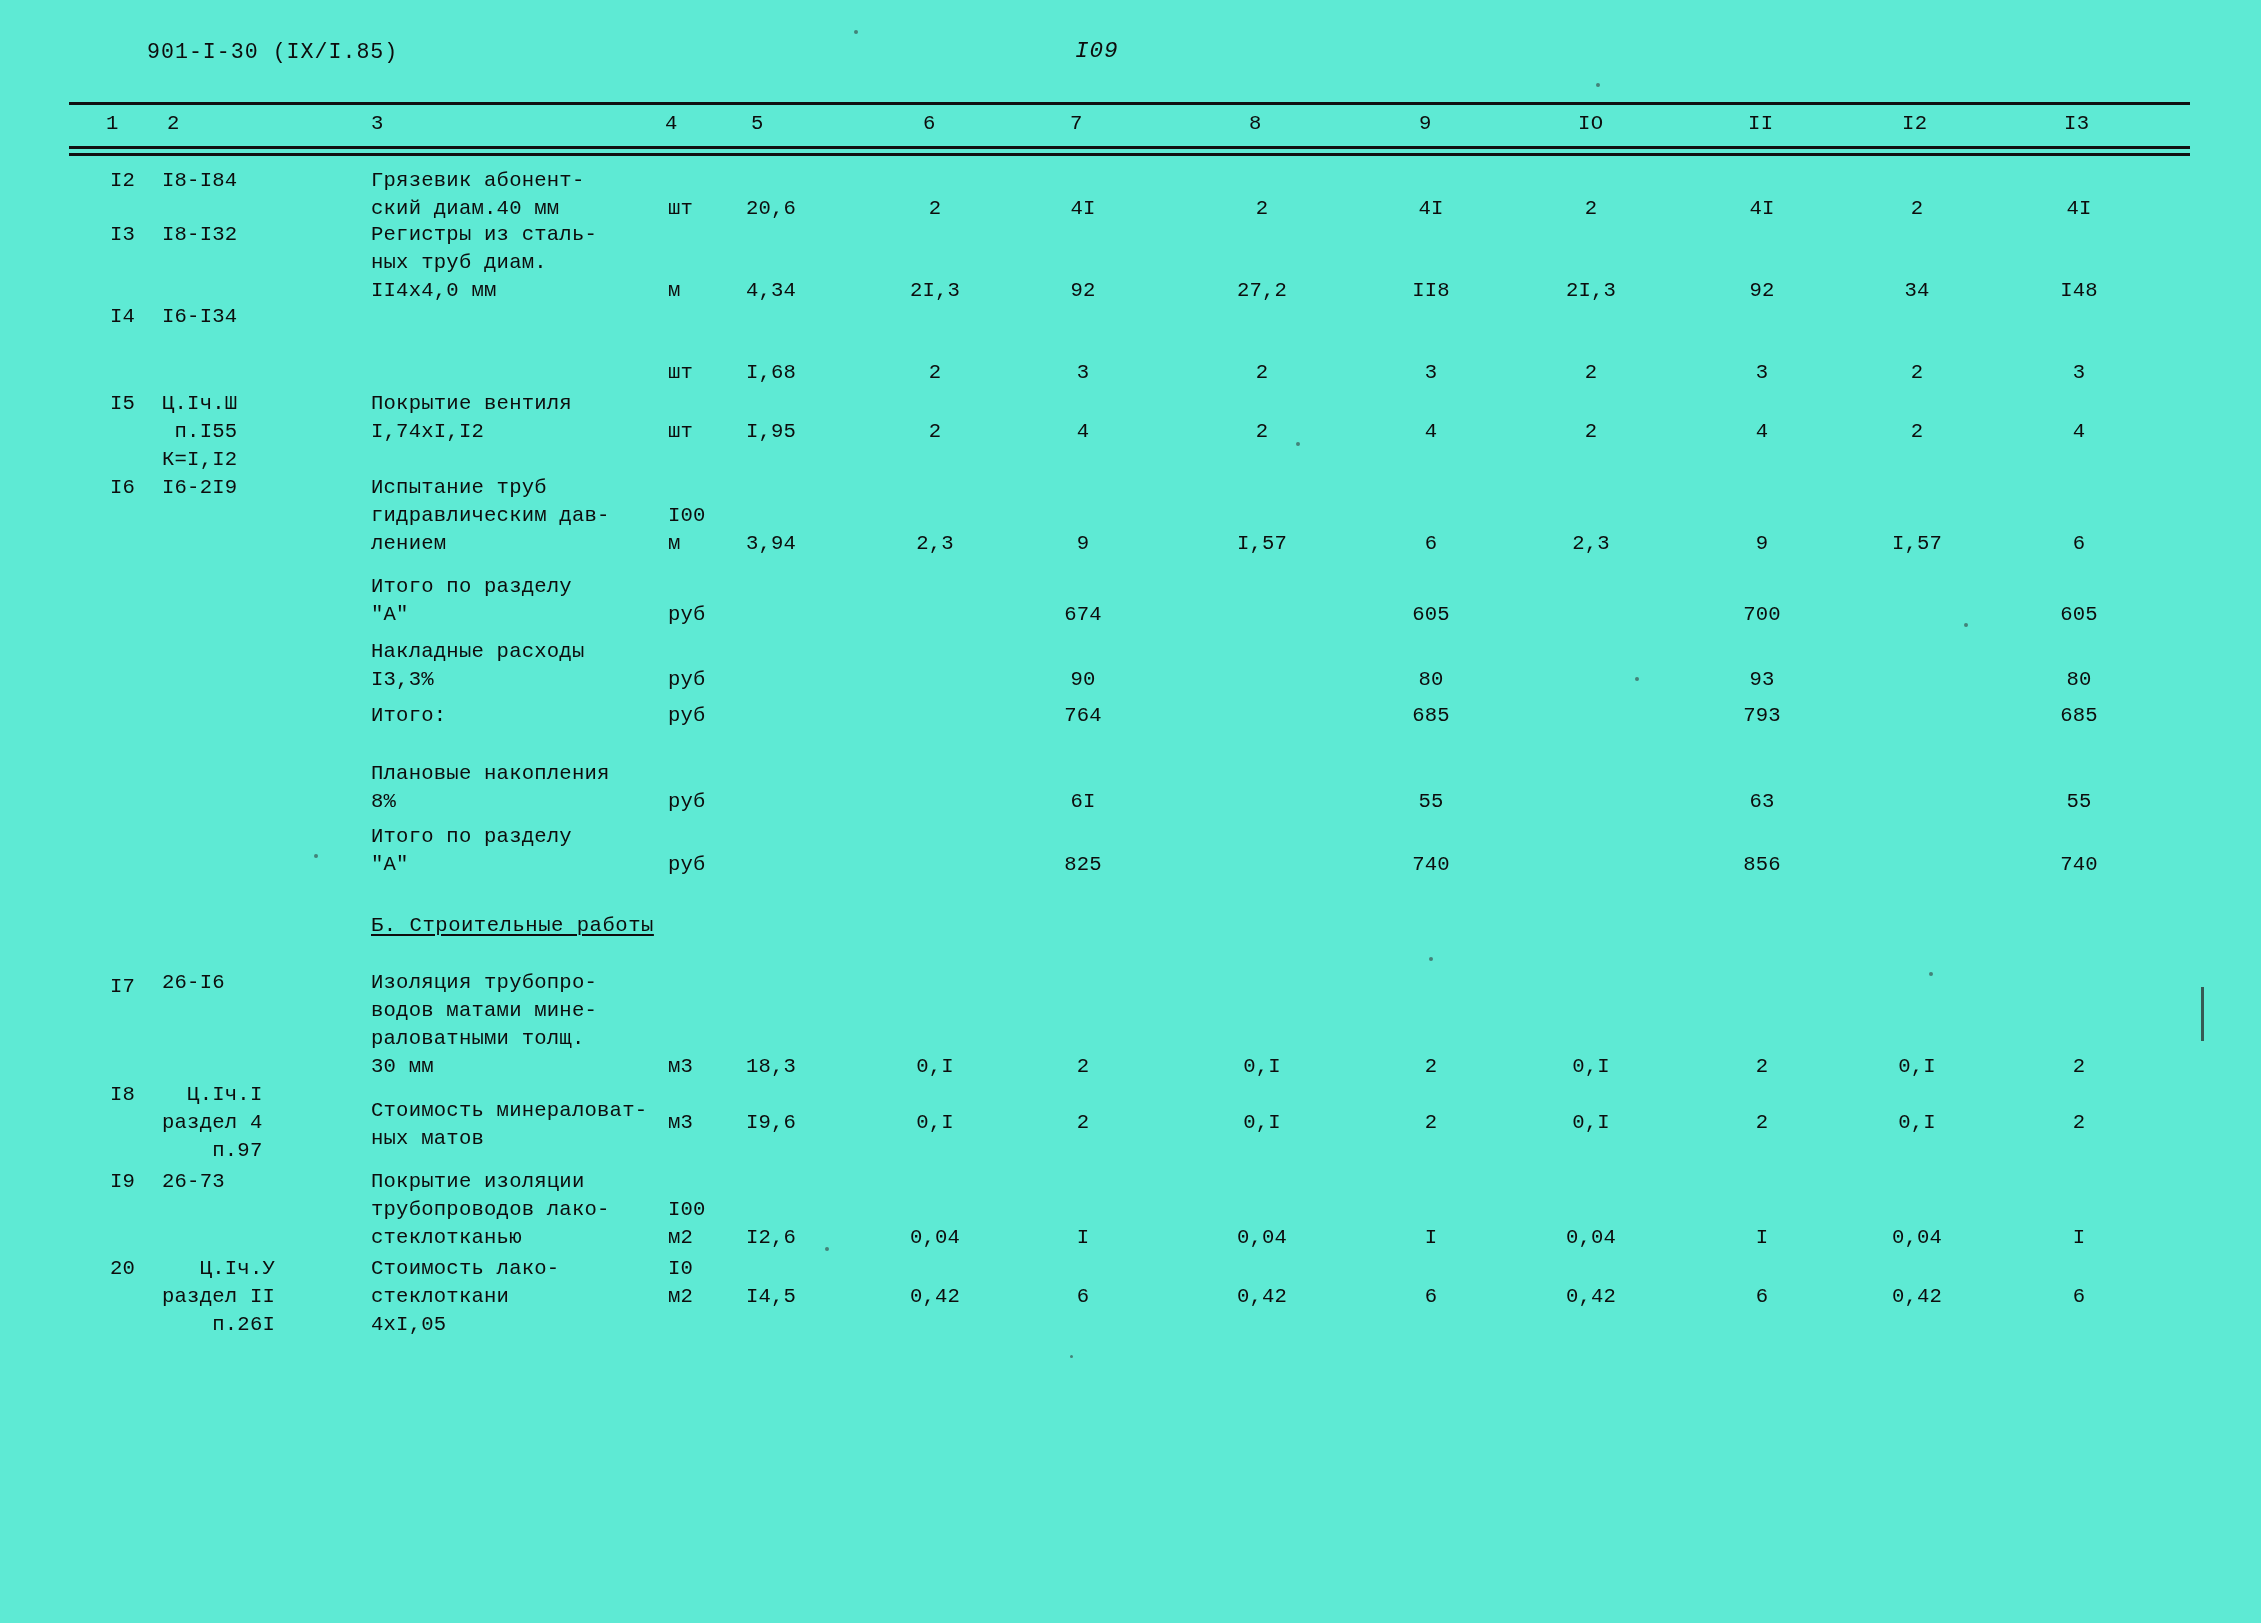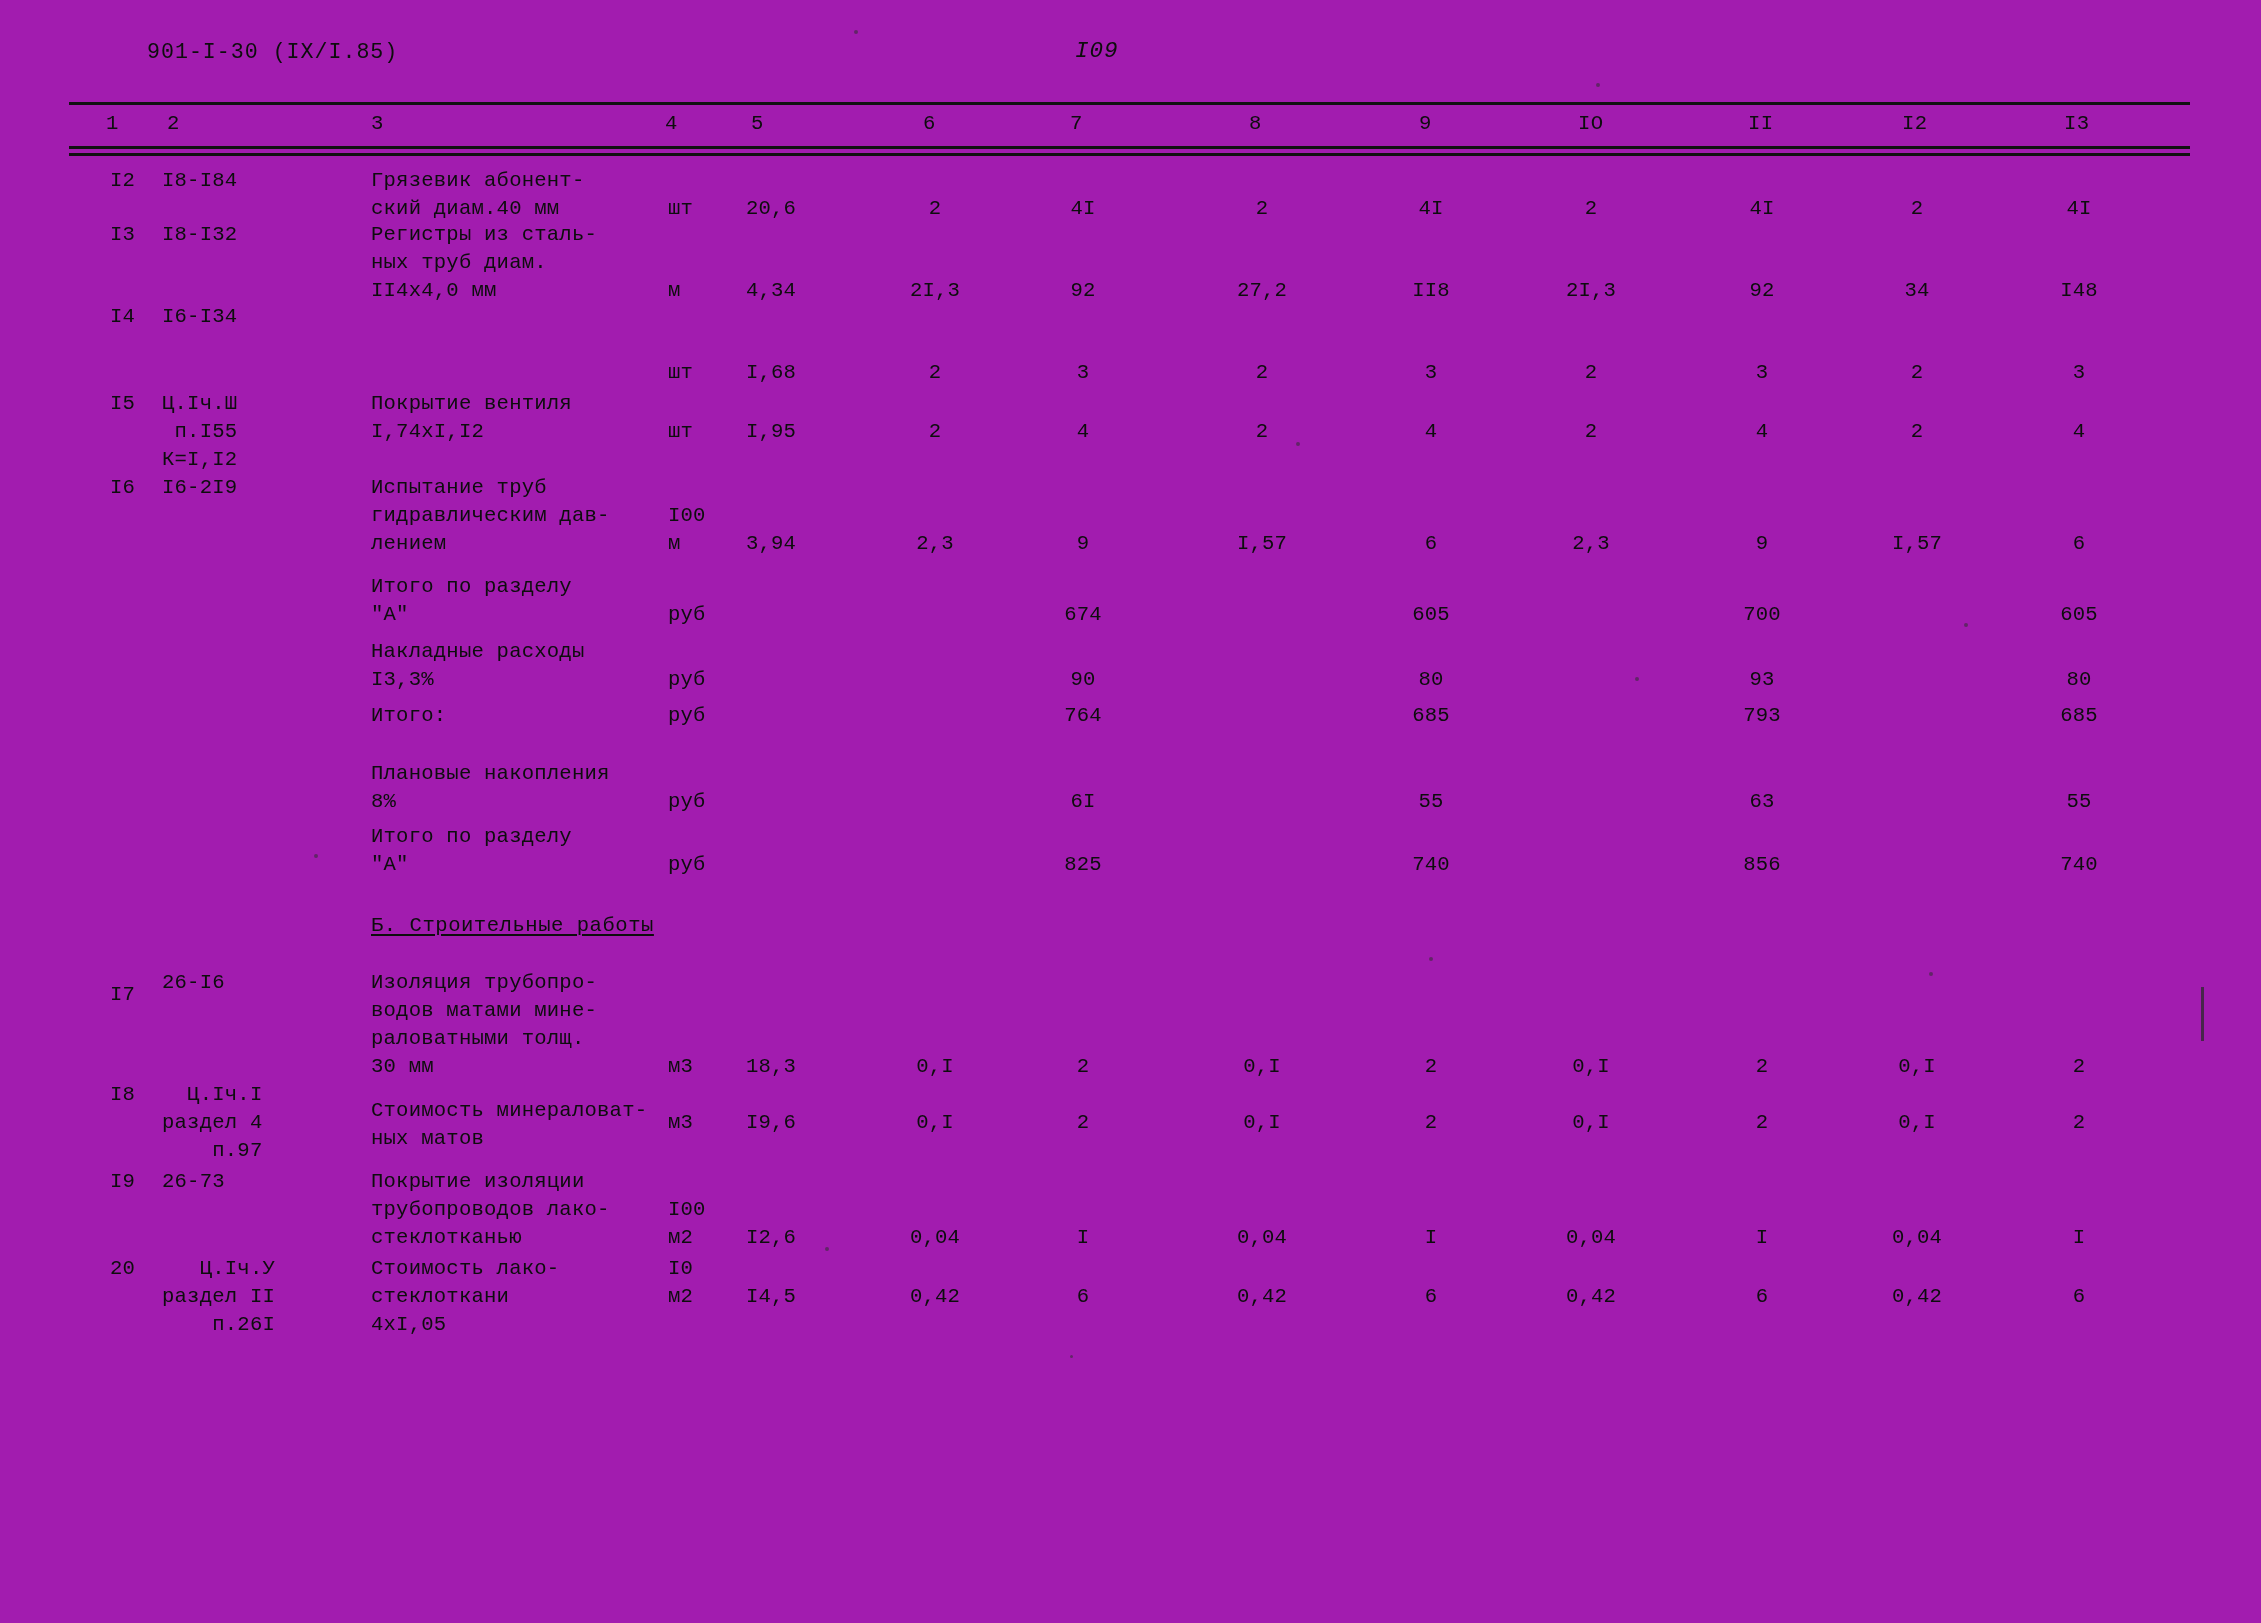--- a/index.html
+++ b/index.html
@@ -5,21 +5,21 @@
   html,body{margin:0;padding:0;background:#ffffff;}
   body{
     width:2261px;height:1624px;
     font-family:"Liberation Mono","DejaVu Sans Mono",monospace;
     color:#0d0d0d;
     position:relative;
     overflow:hidden;
   }
   .page{
     position:relative;width:2261px;height:1624px;
-    background:#a21caf;
+    background:#5eead4;
   }
   
   .hdr{
     position:absolute;top:40px;left:0;width:100%;
     height:29.5px;
   }
   .doc-code{
     position:absolute;left:147px;top:0;
     font-size:21.6px;letter-spacing:1px;
   }
@@ -230,21 +230,21 @@
       <div class="cell c-val" style="left:1431px;top:28px">740</div>
       <div class="cell c-val" style="left:1762px;top:28px">856</div>
       <div class="cell c-val" style="left:2079px;top:28px">740</div>
     </div>
 
     <div class="row" style="height:55px">
       <div class="section-head" style="left:371px;top:0">Б. Строительные работы</div>
     </div>
 
     <div class="row" style="height:112px">
-      <div class="cell c-num" style="left:110px;top:12px">I7</div>
+      <div class="cell c-num" style="left:110px;top:4px">I7</div>
       <div class="cell c-code" style="left:162px;top:0">26-I6</div>
       <div class="cell c-desc" style="left:371px;top:0">Изоляция трубопро-
 водов матами мине-
 раловатными толщ.
 30 мм</div>
       <div class="cell c-unit" style="left:668px;top:84px">м3</div>
       <div class="cell c-val" style="left:771px;top:84px">18,3</div>
       <div class="cell c-val" style="left:935px;top:84px">0,I</div>
       <div class="cell c-val" style="left:1083px;top:84px">2</div>
       <div class="cell c-val" style="left:1262px;top:84px">0,I</div>

